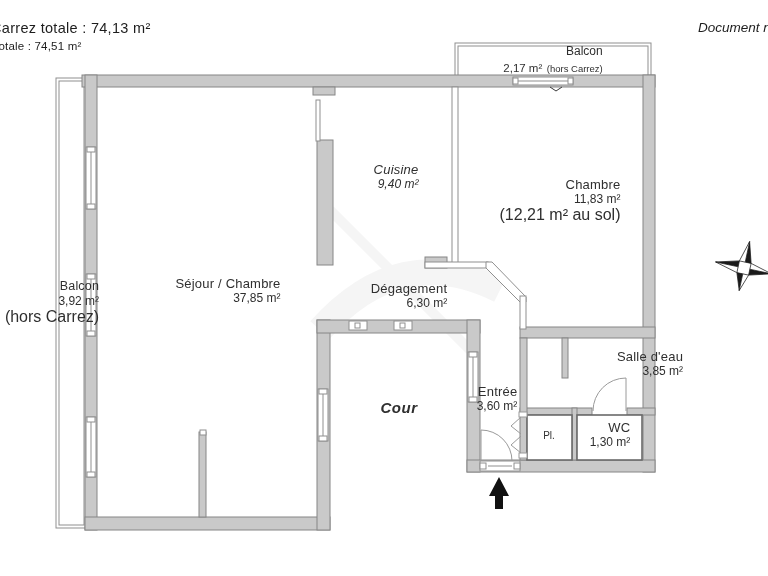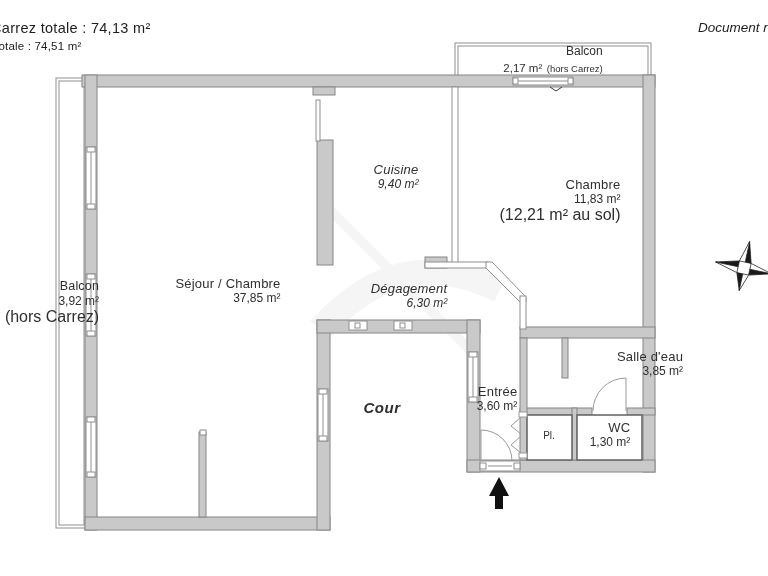--- a/index.html
+++ b/index.html
@@ -180,21 +180,21 @@
   <div class="room-name">Cuisine</div>
   <div class="room-area">9,40 m²</div>
 </div>
 
 <div class="lbl" style="left:560px;top:177px;">
   <div class="room-name">Chambre</div>
   <div class="room-area">11,83 m²</div>
   <div class="room-note">(12,21 m² au sol)</div>
 </div>
 
-<div class="lbl" style="left:409px;top:281px;font-style:italic;">
+<div class="lbl" style="left:409px;top:281px;">
   <div class="room-name">Dégagement</div>
   <div class="room-area">6,30 m²</div>
 </div>
 
 <div class="lbl" style="left:602px;top:349px;margin-left:48px;">
   <div class="room-name">Salle d'eau</div>
   <div class="room-area">3,85 m²</div>
 </div>
 
 <div class="lbl" style="left:497px;top:384px;">
@@ -202,13 +202,13 @@
   <div class="room-area">3,60 m²</div>
 </div>
 
 <div class="lbl pl-lbl" style="left:549px;top:430px;">Pl.</div>
 
 <div class="lbl" style="left:610px;top:420px;">
   <div class="room-name">WC</div>
   <div class="room-area">1,30 m²</div>
 </div>
 
-<div class="lbl cour-lbl" style="left:382px;top:399px;">Cour</div>
+<div class="lbl cour-lbl" style="left:399px;top:399px;">Cour</div>
 
 </body></html>

